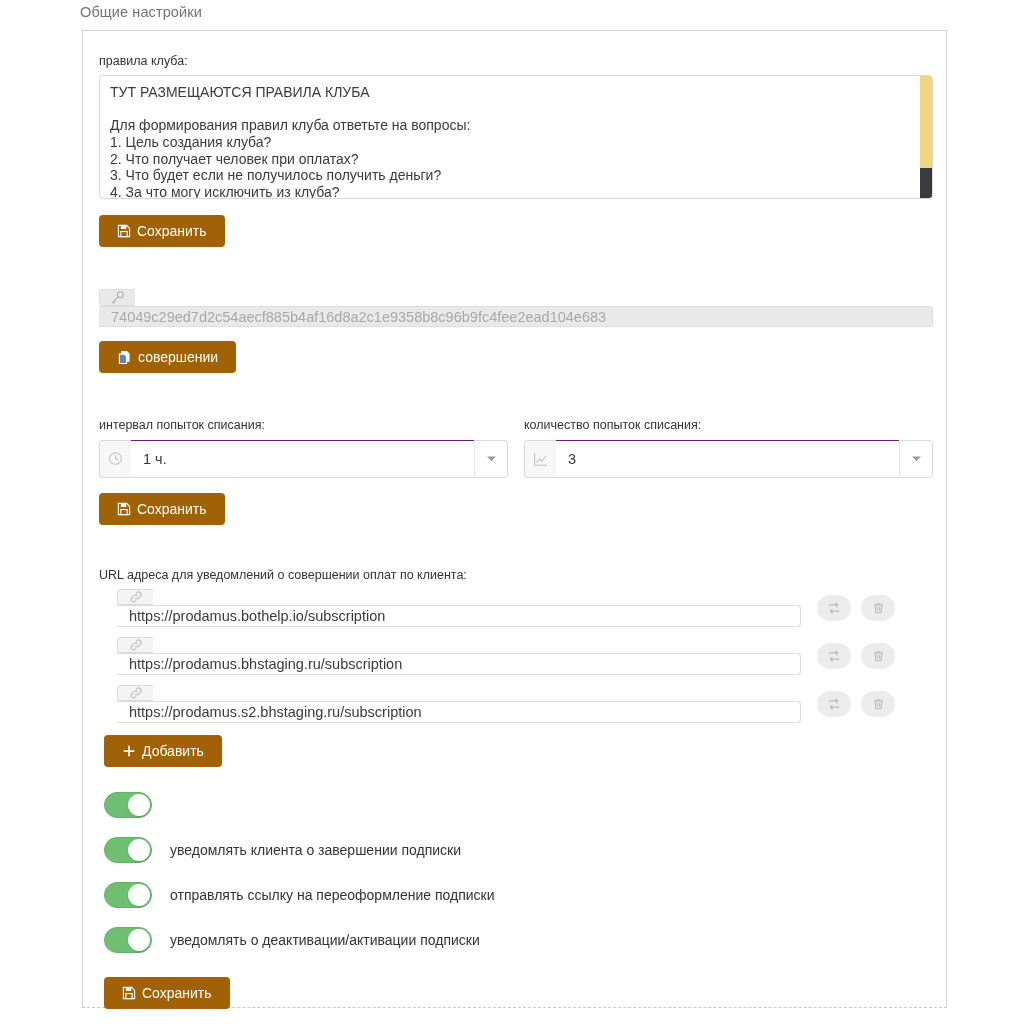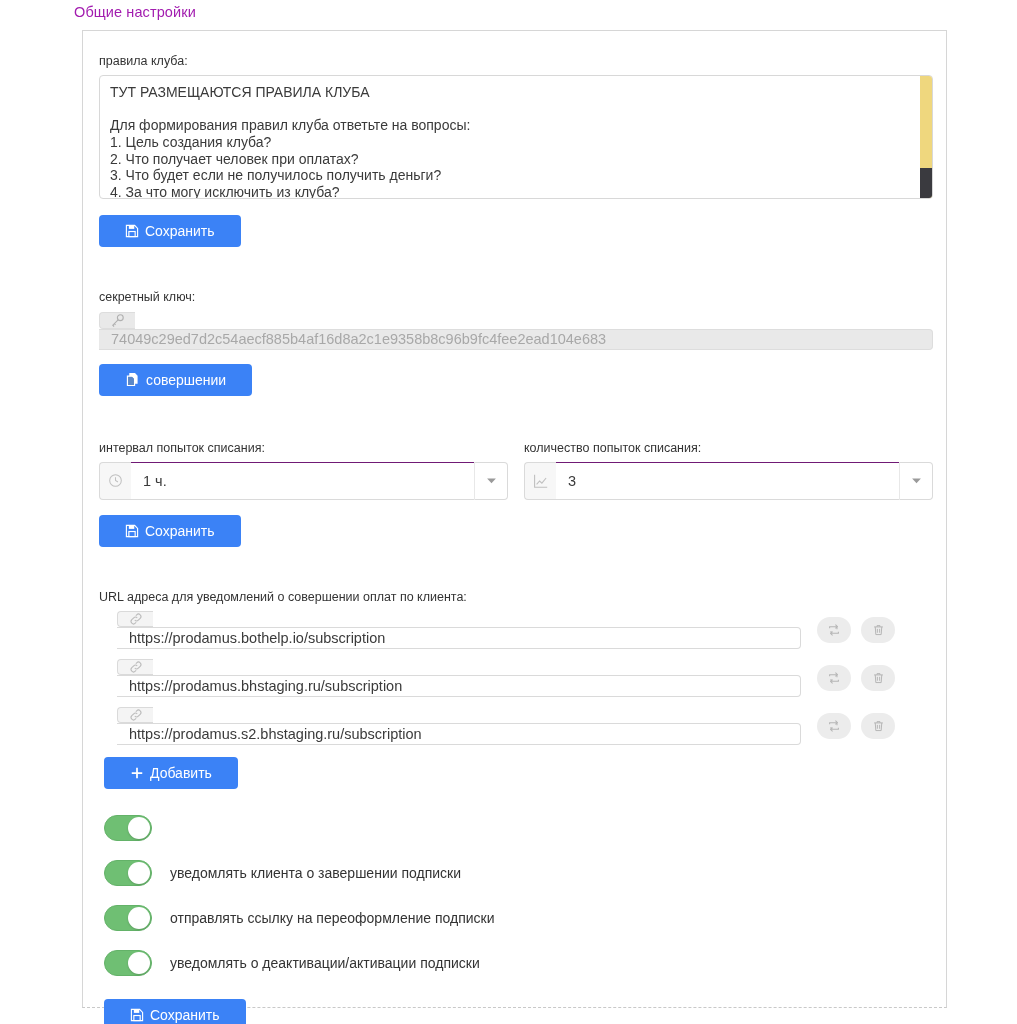--- a/index.html
+++ b/index.html
@@ -11,23 +11,23 @@
     -webkit-font-smoothing: antialiased;
   }
   .page {
     position: relative;
     width: 1017px; height: 1024px;
     background: #fff;
     overflow: hidden;
   }
   .section-title {
     position: absolute;
-    left: 74px; top: 4px;
+    left: 80px; top: 4px;
     font-size: 14.5px;
-    color: #a21caf;
+    color: #737373;
     letter-spacing: 0.1px;
   }
   .panel {
     position: absolute;
     left: 82px; top: 30px;
     width: 865px; height: 978px;
     border: 1px solid #d6d6d6;
     border-bottom: 1px dashed #c9c9c9;
     background: #fff;
   }
@@ -69,25 +69,25 @@
     left: 0; bottom: 0;
     width: 12px; height: 32px;
     background: #3a3a3f;
   }
 
   
   .btn {
     display: inline-flex;
     align-items: center;
     gap: 6px;
-    background: #3b82f6;
+    background: #a16207;
     color: #fff;
     border: none;
     border-radius: 4px;
-    padding: 0 26px;
+    padding: 0 18px;
     height: 32px;
     font-size: 14px;
     font-family: "Liberation Sans", sans-serif;
     cursor: pointer;
     white-space: nowrap;
   }
   .btn svg { display: block; }
   .btn-label { line-height: 1; }
 
   
@@ -225,21 +225,20 @@
             <path d="M1.6 1.6h9.4l3.4 3.4v9.4H1.6z"></path>
             <path d="M4.4 1.6h6.2v4H4.4z" fill="#ffffff" stroke="none"></path>
             <rect x="4.4" y="8.6" width="7.2" height="5.8" fill="none"></rect>
           </svg>
         </span>
         <span class="btn-label">Сохранить</span>
       </button>
 
       
       <div style="height:42px"></div>
-      <div class="field-label">секретный ключ:</div>
 
       <div class="ig readonly" style="width:834px">
         <div class="ig-addon">
           <svg width="15" height="15" viewBox="0 0 16 16" fill="none" stroke="#b0b0b0" stroke-width="1.2">
             <circle cx="11" cy="5" r="3.1"></circle>
             <path d="M8.9 7.1 3 13l1.4 1.4M4.6 11.4l1.3 1.3"></path>
           </svg>
         </div>
         <div class="ig-input">74049c29ed7d2c54aecf885b4af16d8a2c1e9358b8c96b9fc4fee2ead104e683</div>
       </div>

